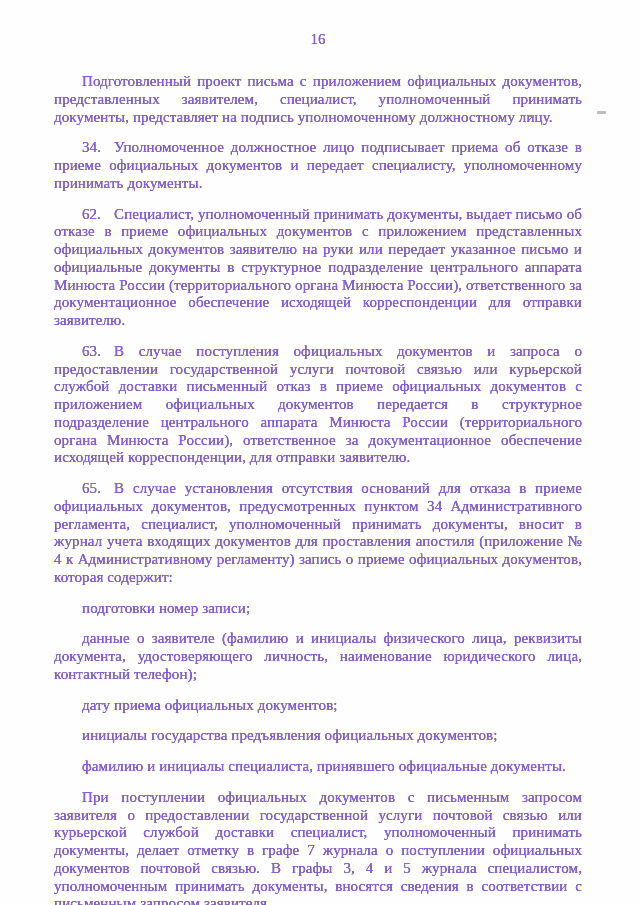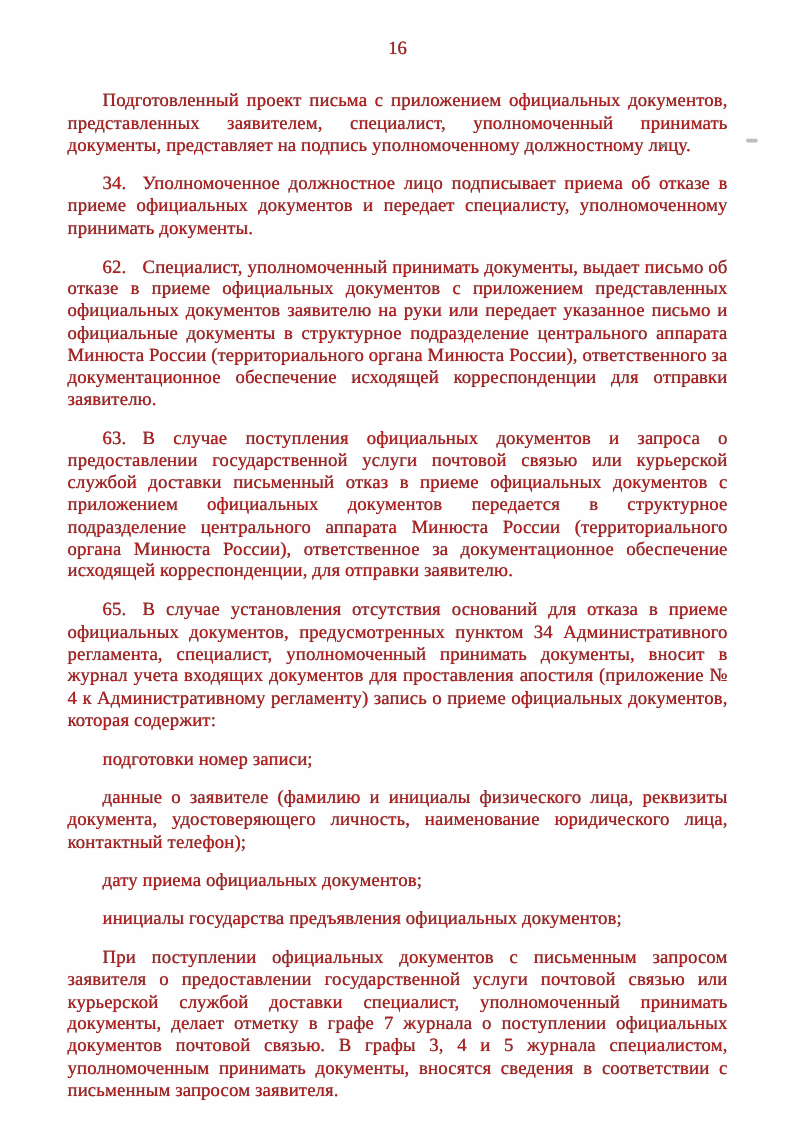--- a/index.html
+++ b/index.html
@@ -7,21 +7,21 @@
       padding: 0;
       background: #ffffff;
     }
     .page {
       position: relative;
       width: 640px;
       height: 905px;
       background: #fefefe;
       overflow: hidden;
       font-family: "Liberation Serif", "DejaVu Serif", serif;
-      color: #b91c1c;
+      color: #8b5cf6;
     }
     .page-number {
       position: absolute;
       top: 30px;
       left: 41px;
       width: 554px;
       text-align: center;
       font-size: 15px;
       line-height: 18px;
       text-shadow: 0 0 0.55px rgba(25,25,25,0.85);
@@ -89,20 +89,21 @@
 
     <p class="para"><span class="num"></span><span>подготовки номер записи;</span></p>
 
     <p class="para"><span class="num"></span><span>данные о заявителе (фамилию и инициалы физического лица, реквизиты документа, удостоверяющего личность, наименование юридического лица, контактный телефон);</span></p>
 
     <p class="para"><span class="num"></span><span>дату приема официальных документов;</span></p>
 
 
     <p class="para"><span class="num"></span><span>инициалы государства предъявления официальных документов;</span></p>
 
+    <p class="para"><span class="num"></span><span>фамилию и инициалы специалиста, принявшего официальные документы.</span></p>
 
     <p class="para"><span class="num"></span><span>При поступлении официальных документов с письменным запросом заявителя о предоставлении государственной услуги почтовой связью или курьерской службой доставки специалист, уполномоченный принимать документы, делает отметку в графе 7 журнала о поступлении официальных документов почтовой связью. В графы 3, 4 и 5 журнала специалистом, уполномоченным принимать документы, вносятся сведения в соответствии с письменным запросом заявителя.</span></p>
 
   </div>
 
   <div class="scan-artifact artifact-1"></div>
   <div class="scan-artifact artifact-2"></div>
 
 </div>
 

